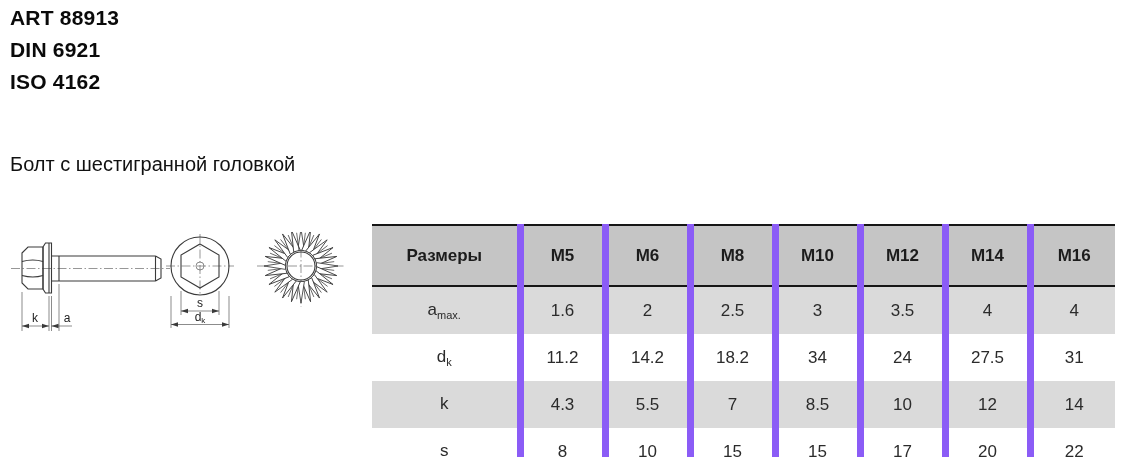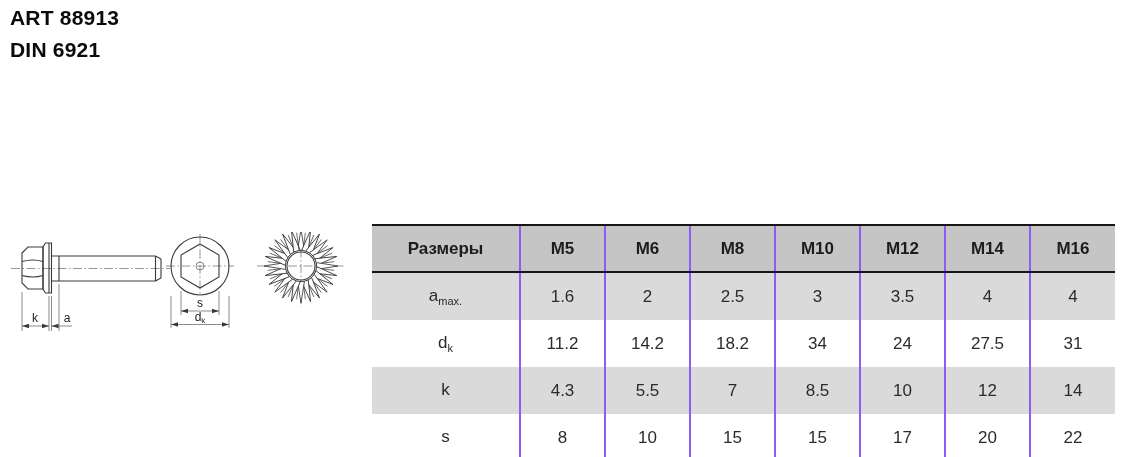--- a/index.html
+++ b/index.html
@@ -68,48 +68,50 @@
   }
   table.dims th {
     background: #c5c5c5;
     border-top: 2px solid #161616;
     border-bottom: 2px solid #161616;
     height: 27px;
     font-size: 17px;
     font-weight: 700;
     color: #1c1c1c;
     text-align: center;
-    padding: 9px;
+    padding: 16px;
   }
   table.dims td {
     height: 39px;
     font-size: 17px;
     font-weight: 400;
     color: #2b2b2b;
     text-align: center;
     vertical-align: middle;
     padding: 4px;
     background: #ffffff;
   }
   table.dims tr.shade td { background: #dadada; }
   table.dims th + th,
-  table.dims td + td { border-left: 2px solid #8b5cf6; }
+  table.dims td + td { border-left: 7px solid #8b5cf6; }
   table.dims sub { font-size: 11px; }
 </style>
 </head>
 <body>
 
 <div id="page">
 
   <div class="standards">
     <div class="std-line">ART 88913</div>
     <div class="std-line">DIN 6921</div>
+    <div class="std-line">ISO 4162</div>
   </div>
 
   <div class="description">
+    <div>Болт с шестигранной головкой</div>
   </div>
 
   <div class="drawing-wrap">
     <svg width="345" height="125" viewBox="0 0 345 125" xmlns="http://www.w3.org/2000/svg">
 
       <g>
         <line class="cline" x1="3" y1="36.5" x2="162" y2="36.5"></line>
 
         <path class="thick" d="M14,21 L20,15 L35,15 L35,57 L20,57 L14,51 Z"></path>
         <path class="thick" d="M14,29.5 Q25,26.5 35,29.5"></path>

